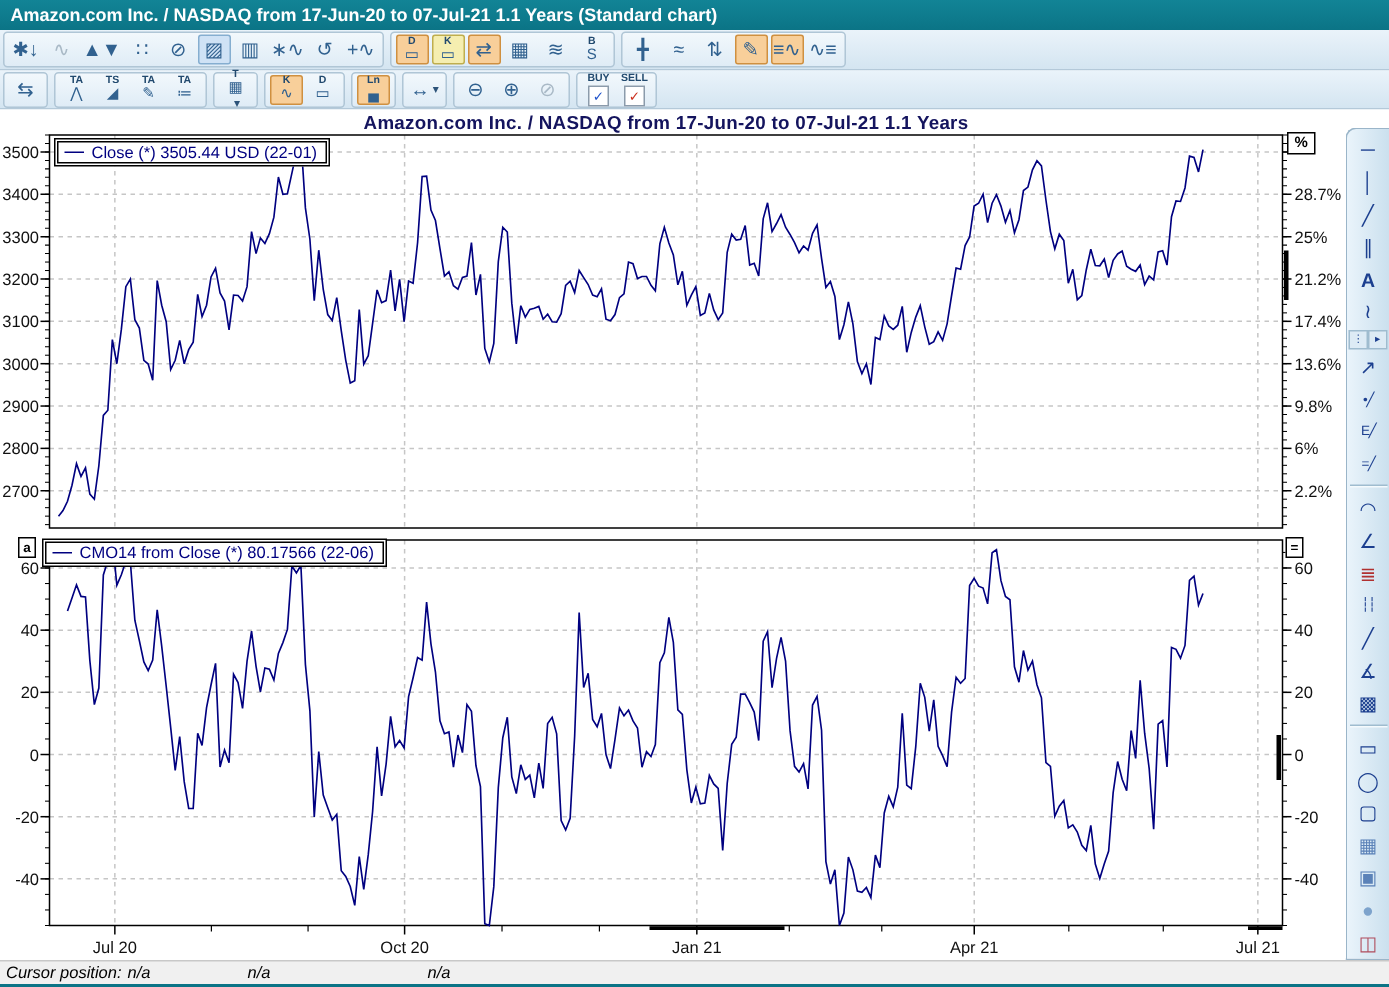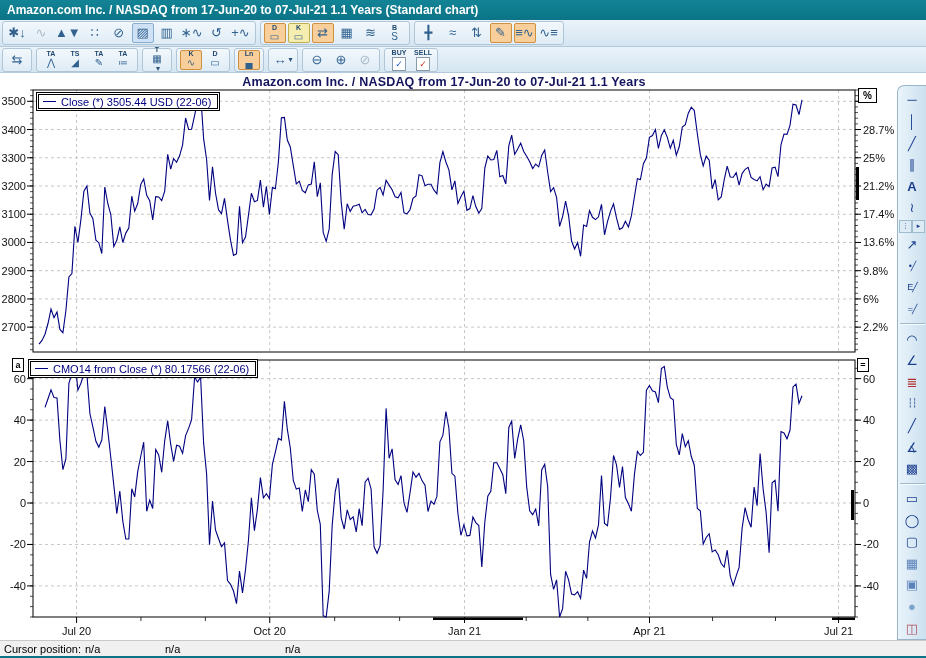--- a/index.html
+++ b/index.html
@@ -85,21 +85,21 @@
   .sb-div{width:25px;height:0;border-top:1px solid #9fbccf;border-bottom:1px solid #f4fafd;margin:3px 0;}
   .sb-mini{display:flex;width:26px;justify-content:space-between;margin:1px 0;}
   .sb-mini div{
     width:12px;height:11px;font-size:7px;color:#1c3f8f;background:#ddebf5;
     border:1px solid #9fbccf;display:flex;align-items:center;justify-content:center;
   }
   
   #statusbar{
     position:absolute;left:0;top:640px;width:926px;height:18px;box-sizing:border-box;
     background:#f0f0f0;border-top:1px solid #c8c8c8;border-bottom:2px solid #0b7486;
-    font-size:11px;color:#000;
+    font-size:11px;color:#000;font-style:italic;
   }
   #statusbar span{position:absolute;top:2px;}
   #sb-label{left:4px;}
   #sb-v0{left:85px;} #sb-v1{left:165px;} #sb-v2{left:285px;}
 </style>
 </head>
 <body>
 
 <div id="titlebar">Amazon.com Inc. / NASDAQ from 17-Jun-20 to 07-Jul-21 1.1 Years (Standard chart)</div>
 
@@ -514,21 +514,21 @@
       <rect x="851" y="417" width="3" height="30" fill="#000"></rect>
       <rect x="433" y="544.5" width="90" height="2.5" fill="#000"></rect>
       <rect x="832" y="544.5" width="23" height="2.5" fill="#000"></rect>
     </svg>
 
   <div id="chart-title">Amazon.com Inc. / NASDAQ from 17-Jun-20 to 07-Jul-21 1.1 Years</div>
 
   <div id="legend-close" class="legend">
     <div class="in">
       <span class="sw"></span>
-      <span>Close (*) 3505.44 USD (22-06)</span>
+      <span>Close (*) 3505.44 USD (22-01)</span>
     </div>
   </div>
 
   <div id="legend-cmo" class="legend">
     <div class="in">
       <span class="sw"></span>
       <span>CMO14 from Close (*) 80.17566 (22-06)</span>
     </div>
   </div>
 

